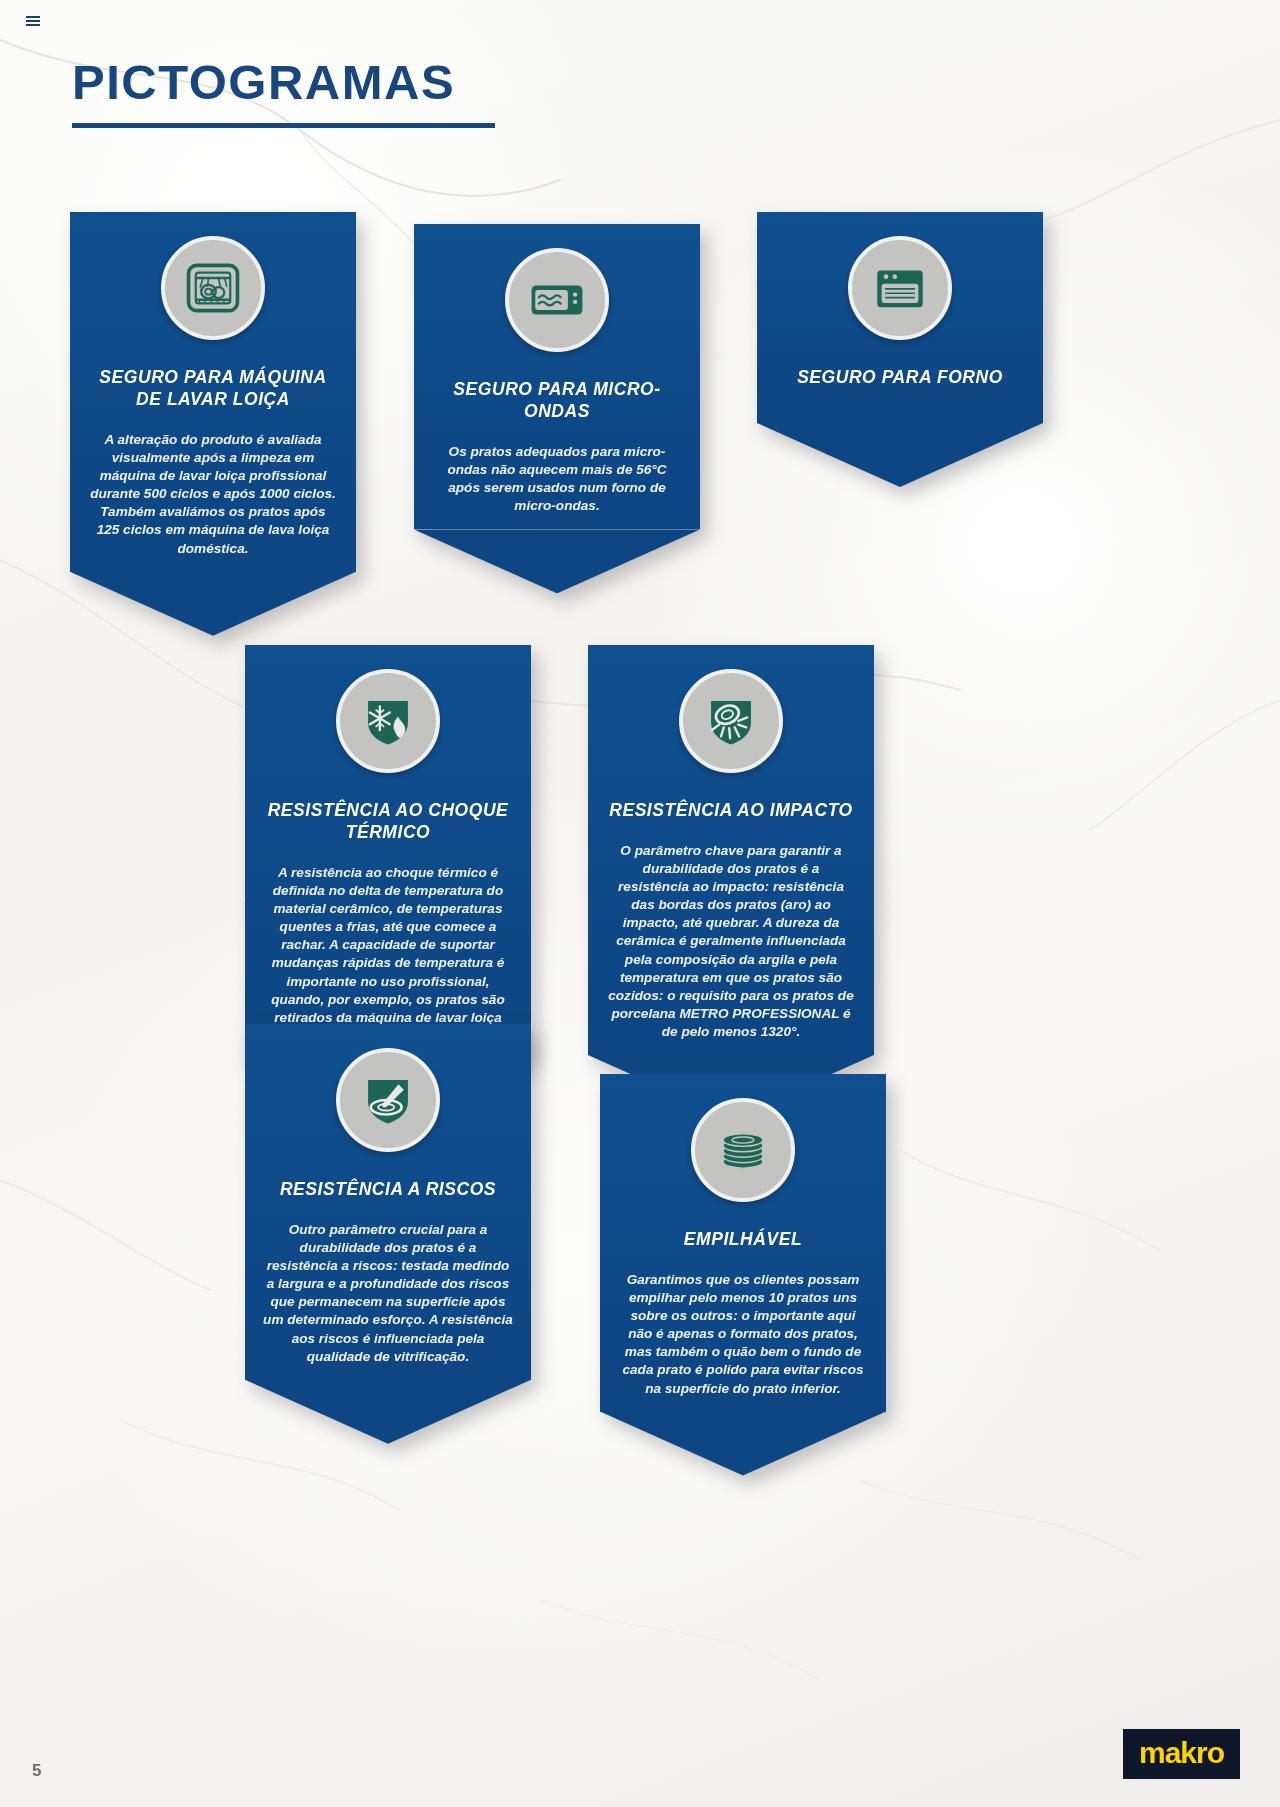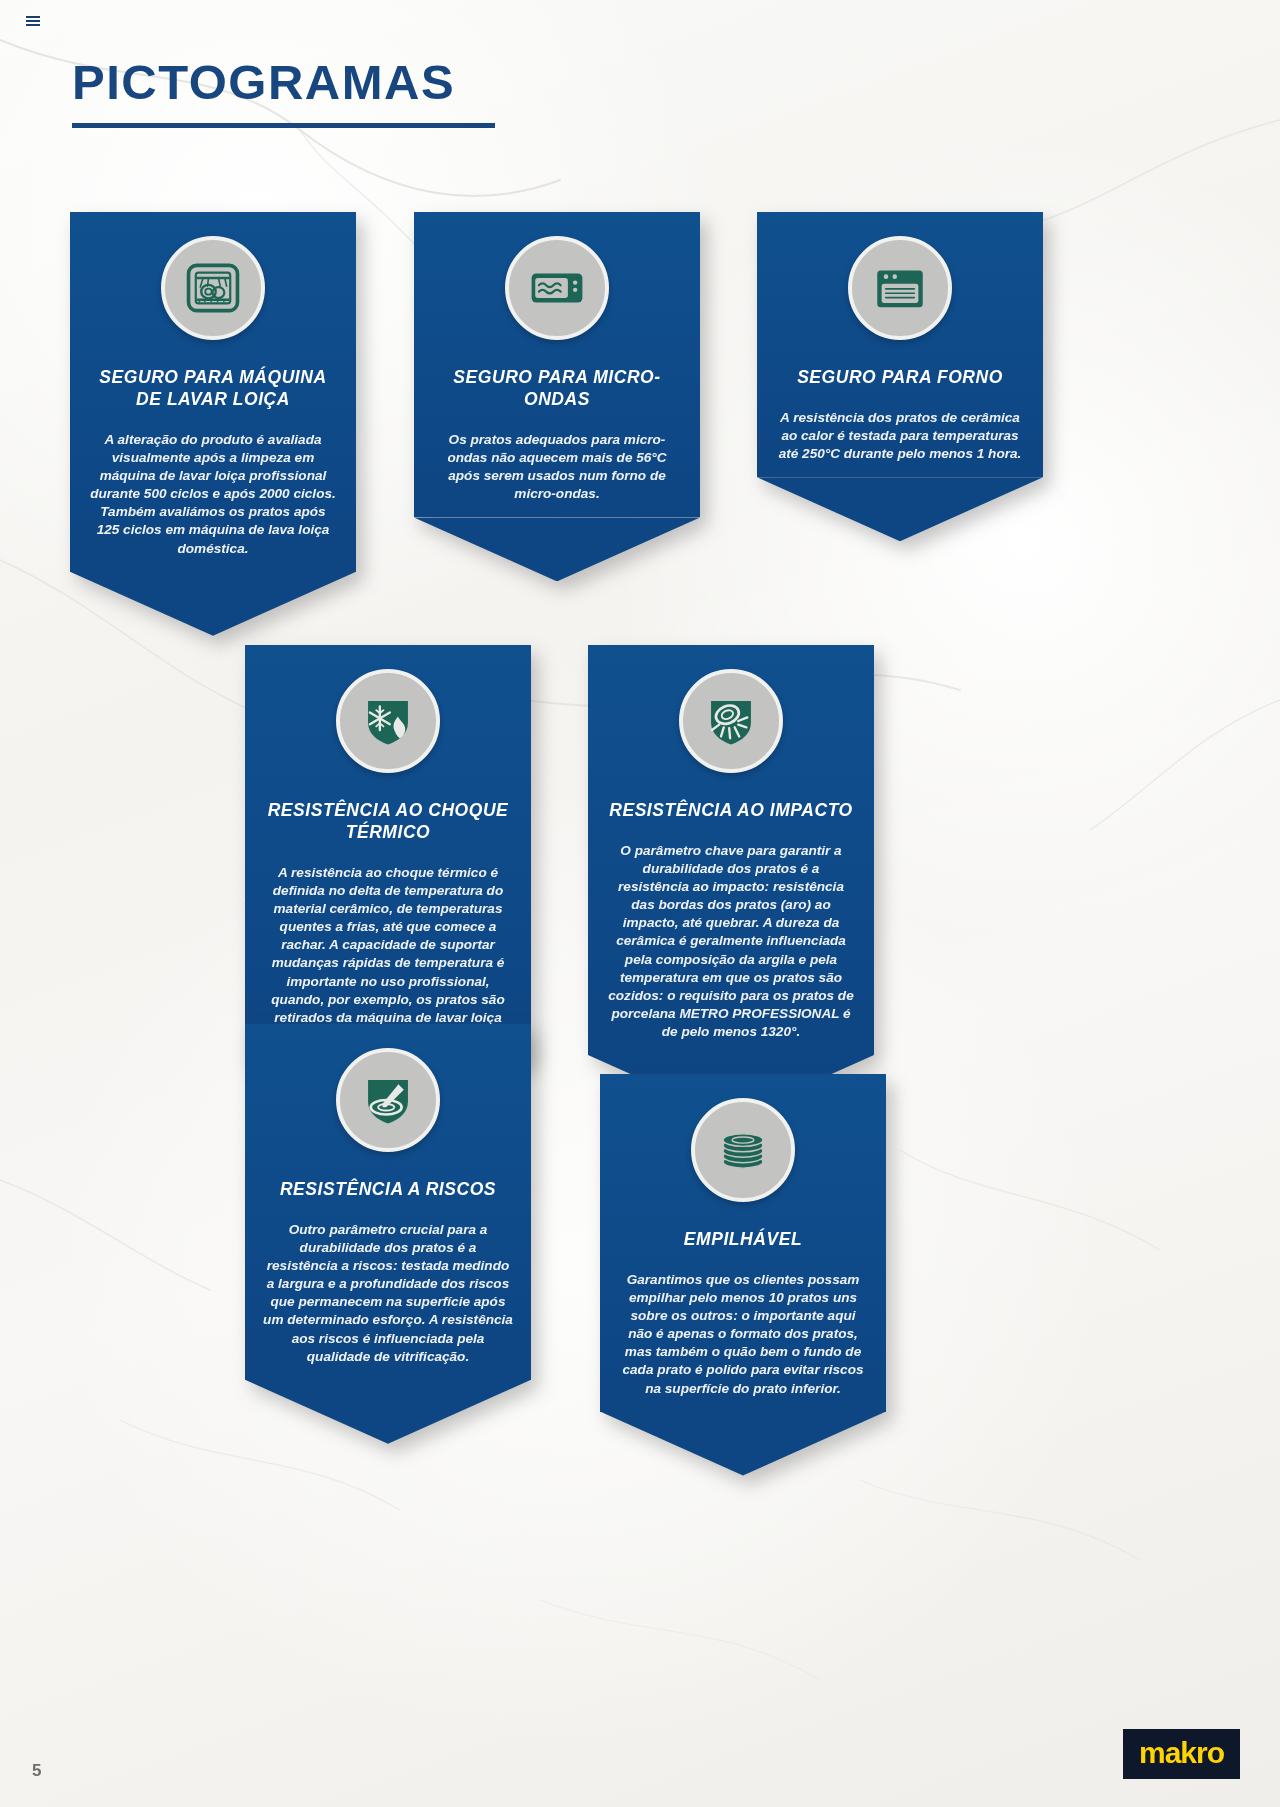--- a/index.html
+++ b/index.html
@@ -99,21 +99,21 @@
   }
   .card p {
     color: #eef2f6;
     font-size: 13.6px;
     line-height: 1.33;
     font-weight: 600;
   }
 
   
   #card-dishwasher { left: 70px;  top: 212px; }
-  #card-microwave  { left: 414px; top: 212px; }
+  #card-microwave  { left: 414px; top: 224px; }
   #card-oven       { left: 757px; top: 212px; }
   #card-thermal    { left: 245px; top: 645px; }
   #card-impact     { left: 588px; top: 645px; }
   #card-scratch    { left: 245px; top: 1024px; }
   #card-stackable  { left: 600px; top: 1074px; }
 
   
   .page-number {
     position: absolute;
     left: 32px; bottom: 26px;
@@ -182,21 +182,21 @@
           <line x1="14" y1="21" x2="50" y2="21" stroke="#1d6655" stroke-width="2.6"></line>
           <path d="M21 21 L18 31 M27 21 L26 30 M38 21 L40 30 M45 21 L47 30" stroke="#1d6655" stroke-width="1.8" stroke-linecap="round"></path>
           <ellipse cx="27" cy="36" rx="8" ry="7.5" fill="none" stroke="#1d6655" stroke-width="2.6"></ellipse>
           <ellipse cx="27" cy="36" rx="3.6" ry="3.3" fill="none" stroke="#1d6655" stroke-width="2"></ellipse>
           <ellipse cx="38" cy="37" rx="6.5" ry="6" fill="none" stroke="#1d6655" stroke-width="2.4"></ellipse>
           <line x1="14" y1="45" x2="50" y2="45" stroke="#1d6655" stroke-width="2.6"></line>
           <path d="M17 45 L17 48 M23 45 L23 48 M30 45 L30 48 M37 45 L37 48 M44 45 L44 48" stroke="#1d6655" stroke-width="1.6"></path>
         </svg>
       </div>
       <h3>SEGURO PARA MÁQUINA DE LAVAR LOIÇA</h3>
-      <p>A alteração do produto é avaliada visualmente após a limpeza em máquina de lavar loiça profissional durante 500 ciclos e após 2000 ciclos. Também avaliámos os pratos após 125 ciclos em máquina de lava loiça doméstica.</p>
+      <p>A alteração do produto é avaliada visualmente após a limpeza em máquina de lavar loiça profissional durante 500 ciclos e após 1000 ciclos. Também avaliámos os pratos após 125 ciclos em máquina de lava loiça doméstica.</p>
     </div>
     <div class="tail"></div>
   </div>
 
   <div class="card" id="card-microwave">
     <div class="body">
       <div class="badge">
         <svg width="58" height="58" viewBox="0 0 64 64">
           <rect x="4" y="16" width="56" height="32" rx="5" fill="#1d6655"></rect>
           <rect x="8" y="21" width="36" height="22" rx="3" fill="#c3c3c1"></rect>
@@ -217,21 +217,20 @@
       <div class="badge">
         <svg width="56" height="56" viewBox="0 0 64 64">
           <rect x="6" y="12" width="52" height="42" rx="4" fill="#1d6655"></rect>
           <circle cx="16" cy="19" r="2.6" fill="#c3c3c1"></circle>
           <circle cx="26" cy="19" r="2.6" fill="#c3c3c1"></circle>
           <rect x="11" y="27" width="42" height="22" rx="3" fill="#c3c3c1"></rect>
           <path d="M15 33 H49 M15 38 H49 M15 43 H49" stroke="#1d6655" stroke-width="1.8"></path>
         </svg>
       </div>
       <h3>SEGURO PARA FORNO</h3>
-      <p>A resistência dos pratos de cerâmica ao calor é testada para temperaturas até 250°C durante pelo menos 1 hora.</p>
     </div>
     <div class="tail"></div>
   </div>
 
   <div class="card" id="card-thermal">
     <div class="body">
       <div class="badge">
         <svg width="58" height="58" viewBox="0 0 64 64">
           <path d="M10 10 H54 V34 C54 46 44 54 32 58 C20 54 10 46 10 34 Z" fill="#1d6655"></path>
           <g stroke="#e9e9e7" stroke-width="2.6" stroke-linecap="round">

